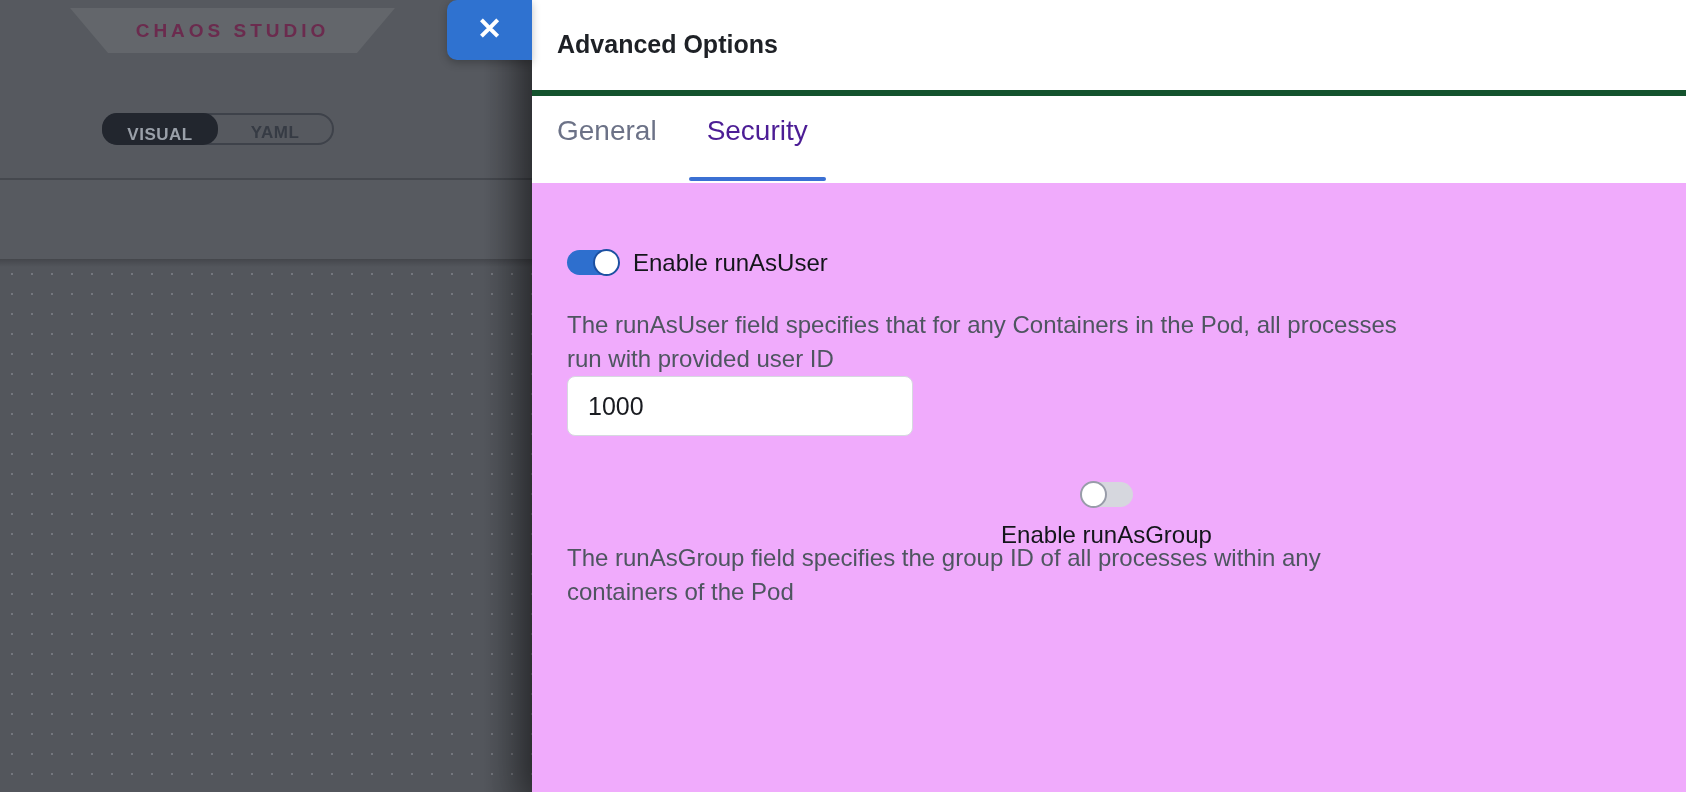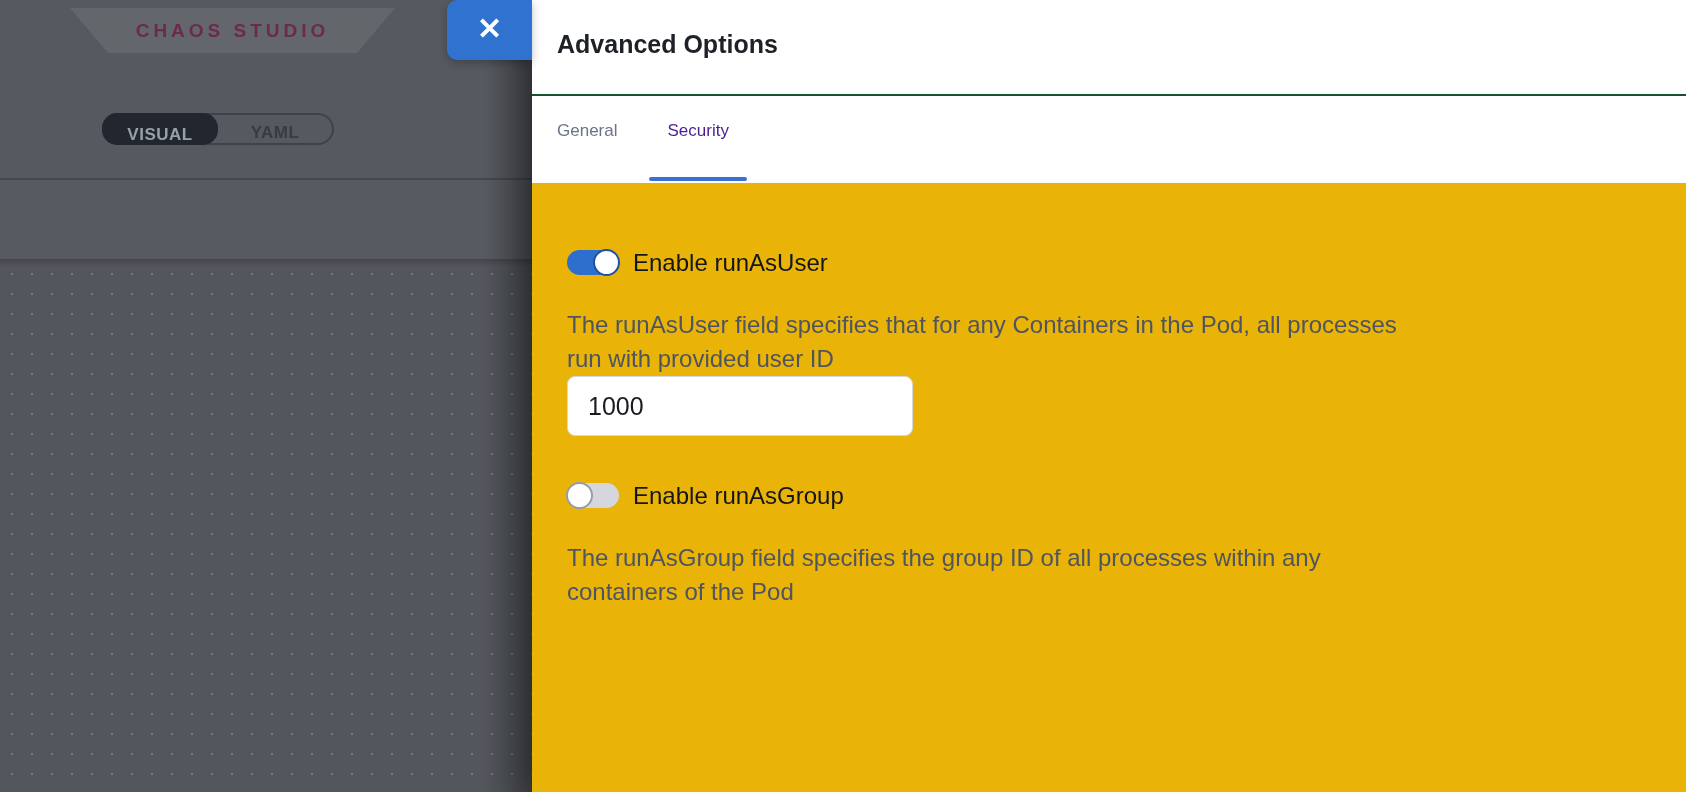--- a/index.html
+++ b/index.html
@@ -72,42 +72,42 @@
   }
 
   
   .drawer {
     position:absolute; left:532px; top:0; width:1154px; height:792px;
     background:#ffffff; z-index:5; display:flex; flex-direction:column;
     box-shadow:-10px 0 28px rgba(0,0,0,0.30);
   }
   .drawer-header {
     height:96px; padding:30px 0 0 25px; background:#ffffff;
-    border-bottom:2px solid #14532d; flex:none;
+    border-bottom:6px solid #14532d; flex:none;
   }
   .drawer-title {
     font-size:25px; font-weight:700; color:#1e2126; line-height:28px;
   }
   .tabs {
     height:87px; background:#ffffff; display:flex; padding-left:7px; flex:none;
   }
   .tab {
     position:relative; height:100%; padding:20px 18px 0 18px;
-    font-size:17px; line-height:30px; cursor:pointer;
+    font-size:28px; line-height:30px; cursor:pointer;
   }
   .tab + .tab { margin-left:14px; }
   .tab.inactive { color:#6c7287; }
   .tab.active   { color:#4c1d95; }
   .tab.active::after {
     content:""; position:absolute; left:0; right:0; bottom:2px; height:4px;
     background:#3b70d3; border-radius:2px;
   }
 
   .content {
-    flex:1; background:#eab308; padding:66px 40px 0 35px;
+    flex:1; background:#f0abfc; padding:66px 40px 0 35px;
   }
 
   .toggle-row { display:flex; align-items:center; gap:14px; height:27px; }
   .toggle-label { font-size:24px; color:#14161b; }
 
   .toggle { position:relative; width:52px; height:25px; border-radius:13px; cursor:pointer; flex:none; }
   .toggle.on  { background:#2e6fce; }
   .toggle.off { background:#d6d7de; }
   .knob {
     position:absolute; top:-1px; width:27px; height:27px; border-radius:50%;
@@ -121,21 +121,21 @@
     font-size:24px; line-height:34px; color:#4e5560; white-space:pre-line;
   }
   .field-desc.second { }
 
   .num-input {
     display:block; width:346px; height:60px;
     border:1.5px solid #d6d8e0; border-radius:8px; background:#ffffff;
     padding:0 20px; font-family:"Liberation Sans", sans-serif;
     font-size:25px; color:#191b20; outline:none;
   }
-  .toggle-row.second { margin-top:46px; }
+  .toggle-row.second { margin-top:46px;flex-direction:column; }
 </style>
 </head>
 <body>
 
 <div class="stage">
 
   <div class="backdrop">
     <div class="bg-topbar"></div>
     <div class="bg-divider"></div>
     <div class="bg-toolbar"></div>

